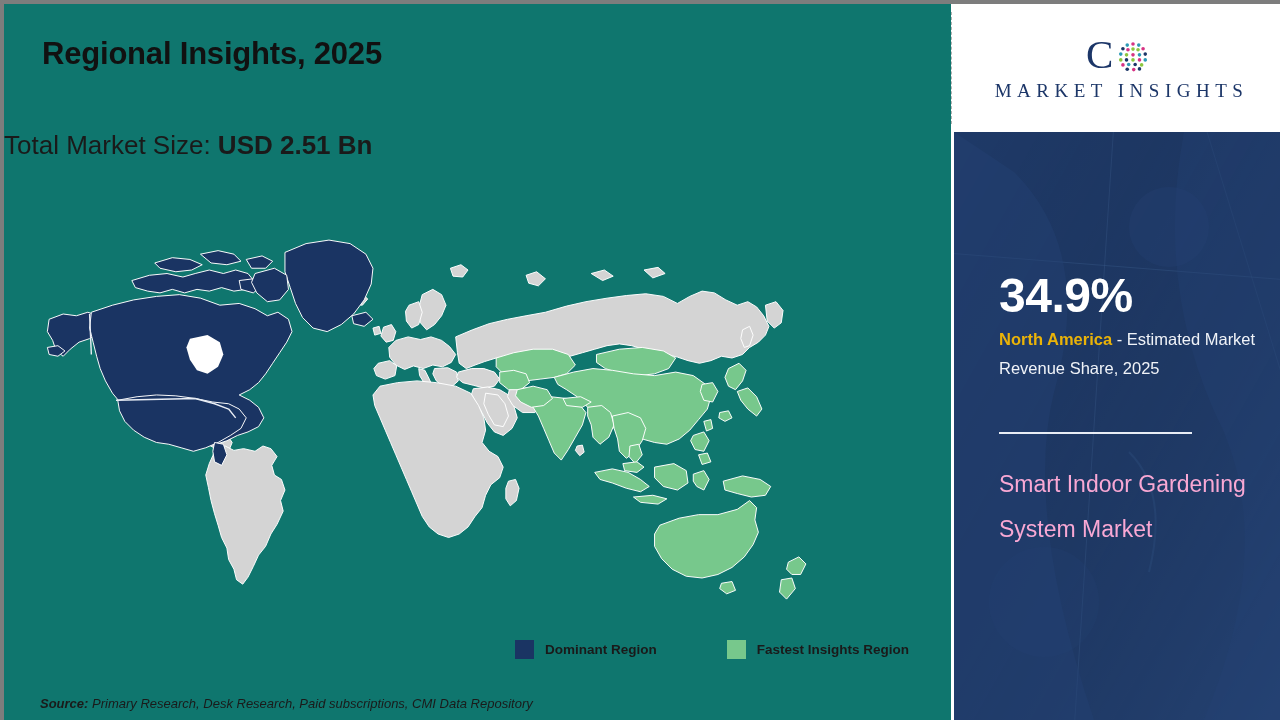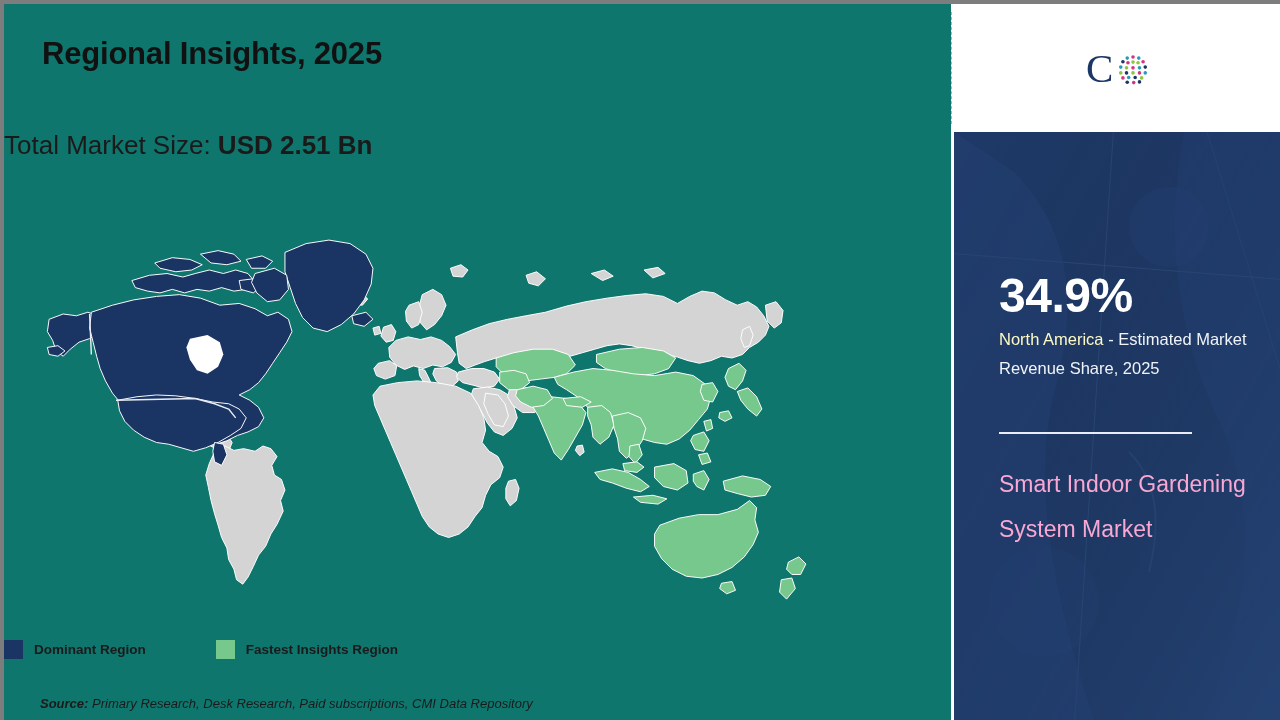--- a/index.html
+++ b/index.html
@@ -40,21 +40,21 @@
   .map-wrap {
     position:absolute; left:24px; top:178px;
     width:880px; height:440px;
   }
   .map-wrap svg { width:100%; height:100%; display:block; }
 
   
   .legend {
     position:absolute; left:0; top:636px;
     width:905px;
-    display:flex; justify-content:flex-start; align-items:center;
+    display:flex; justify-content:flex-end; align-items:center;
     gap:70px;
   }
   .legend-item { display:flex; align-items:center; gap:11px; }
   .legend-swatch { width:19px; height:19px; display:block; }
   .legend-label { font-size:13.5px; font-weight:bold; color:#1a1a1a; }
 
   
   .source {
     position:absolute; left:36px; top:692px;
     font-size:13px; color:#1a1a1a;font-style:italic;
@@ -116,21 +116,21 @@
     position:absolute; left:0; top:140px;
     font-size:48px; font-weight:bold; color:#ffffff;
     line-height:1; letter-spacing:-0.5px;
   }
   .stat-desc {
     position:absolute; left:0; top:193px;
     width:268px;
     font-size:16.5px; color:#f0f3f8;
     line-height:29px;
   }
-  .stat-desc b { font-weight:normal; color:#fef9c3; }
+  .stat-desc b { font-weight:bold; color:#eab308; }
   .stat-rule {
     position:absolute; left:0; top:300px;
     width:193px; height:1.5px; background:#e8edf5;
   }
   .stat-market {
     position:absolute; left:0; top:330px;
     width:250px;
     font-size:23px; color:#f9a8d4;
     line-height:45px; font-weight:400;
   }
@@ -338,20 +338,21 @@
             <circle cx="22" cy="72" r="5" fill="#d63384"></circle>
             <circle cx="38" cy="71" r="5" fill="#2c9ab7"></circle>
             <circle cx="56" cy="71" r="5" fill="#1c3668"></circle>
             <circle cx="74" cy="72" r="5" fill="#8cc63f"></circle>
             <circle cx="34" cy="84" r="5" fill="#1c3668"></circle>
             <circle cx="52" cy="85" r="5" fill="#d63384"></circle>
             <circle cx="68" cy="83" r="5" fill="#1c3668"></circle>
           </g>
         </svg>
       </div>
+      <div class="logo-sub">MARKET INSIGHTS</div>
     </div>
 
     <div class="stat-panel">
       <svg class="texture" viewBox="0 0 330 588" preserveAspectRatio="none">
         <defs>
           <linearGradient id="g1" x1="0" y1="0" x2="1" y2="1">
             <stop offset="0%" stop-color="#294madd" stop-opacity="0"></stop>
             <stop offset="100%" stop-color="#35598f" stop-opacity="0.5"></stop>
           </linearGradient>
         </defs>

